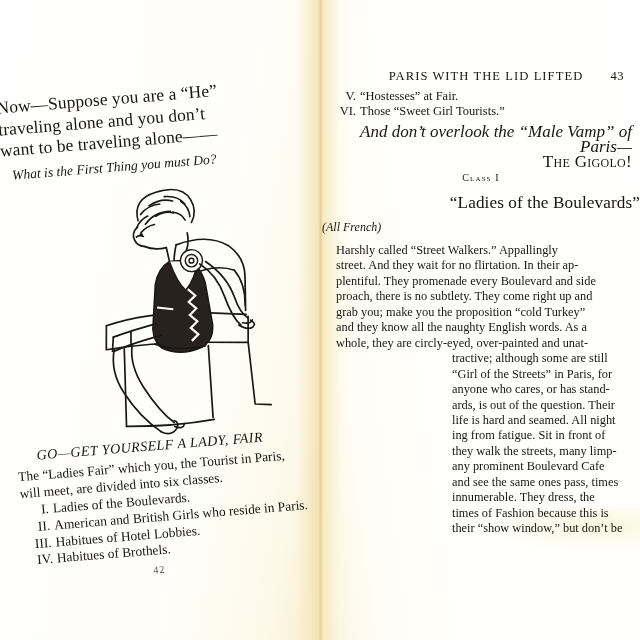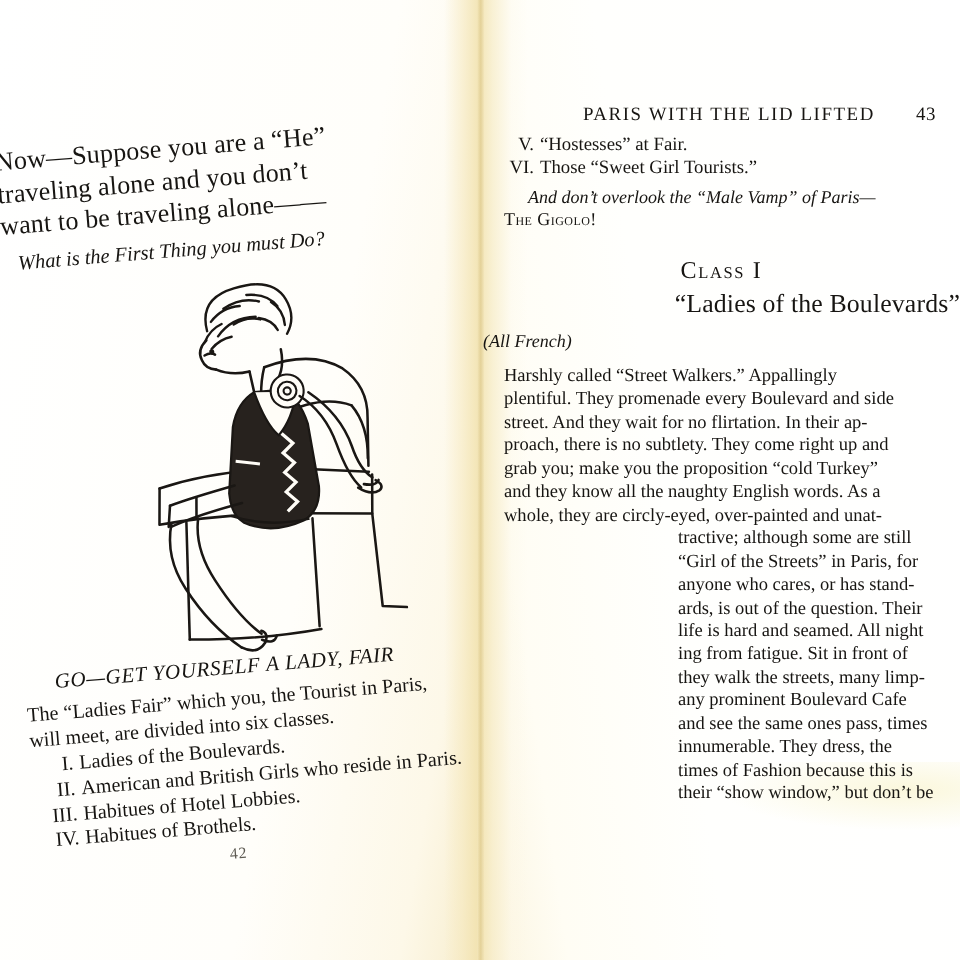--- a/index.html
+++ b/index.html
@@ -87,28 +87,28 @@
     font-size:12.6px;letter-spacing:.4px;
   }
   .r-list{
     position:absolute;left:14px;top:89px;width:296px;
     font-size:12.5px;line-height:15.4px;
   }
   .r-list .li{display:block;white-space:nowrap;}
   .r-list .rn{display:inline-block;min-width:20px;text-align:right;margin-right:4px;}
   .r-note{
     position:absolute;left:14px;top:124px;width:296px;
-    font-size:12px;line-height:15.2px;font-style:italic;
+    font-size:17px;line-height:15.2px;font-style:italic;text-align:right;
   }
   .r-note .ln{display:block;}
   .r-note .ln:first-child{text-indent:16px;}
   .smallcaps{font-style:normal;font-variant:small-caps;letter-spacing:.3px;}
   .r-classlabel{
     position:absolute;left:0;top:172px;width:318px;text-align:center;
-    font-size:16px;font-variant:small-caps;letter-spacing:1.1px;
+    font-size:10px;font-variant:small-caps;letter-spacing:1.1px;
   }
   .r-title{
     position:absolute;left:0;top:193px;width:318px;text-align:right;
     font-size:17.2px;letter-spacing:.1px;
   }
   .r-subtitle{
     position:absolute;left:0;top:220px;width:384px;
     font-size:12px;font-style:italic;
   }
   .r-text{
@@ -260,22 +260,22 @@
       <span class="ln">And don’t overlook the “Male Vamp” of Paris—</span>
       <span class="ln smallcaps">The Gigolo!</span>
     </div>
 
     <div class="r-classlabel">Class I</div>
     <div class="r-title">“Ladies of the Boulevards”</div>
     <div class="r-subtitle">(All French)</div>
 
     <div class="r-text">
       <span class="ln">Harshly called “Street Walkers.” Appallingly</span>
+      <span class="ln">street.  And they wait for no flirtation.  In their ap-</span>
       <span class="ln">plentiful.  They promenade every Boulevard and side</span>
-      <span class="ln">street.  And they wait for no flirtation.  In their ap-</span>
       <span class="ln">proach, there is no subtlety.  They come right up and</span>
       <span class="ln">grab you; make you the proposition “cold Turkey”</span>
       <span class="ln">and they know all the naughty English words.  As a</span>
       <span class="ln">whole, they are circly-eyed, over-painted and unat-</span>
       <span class="wrap">tractive; although some are still</span>
       <span class="wrap">“Girl of the Streets” in Paris, for</span>
       <span class="wrap">anyone who cares, or has stand-</span>
       <span class="wrap">ards, is out of the question.  Their</span>
       <span class="wrap">life is hard and seamed.  All night</span>
       <span class="wrap">ing from fatigue.  Sit in front of</span>

